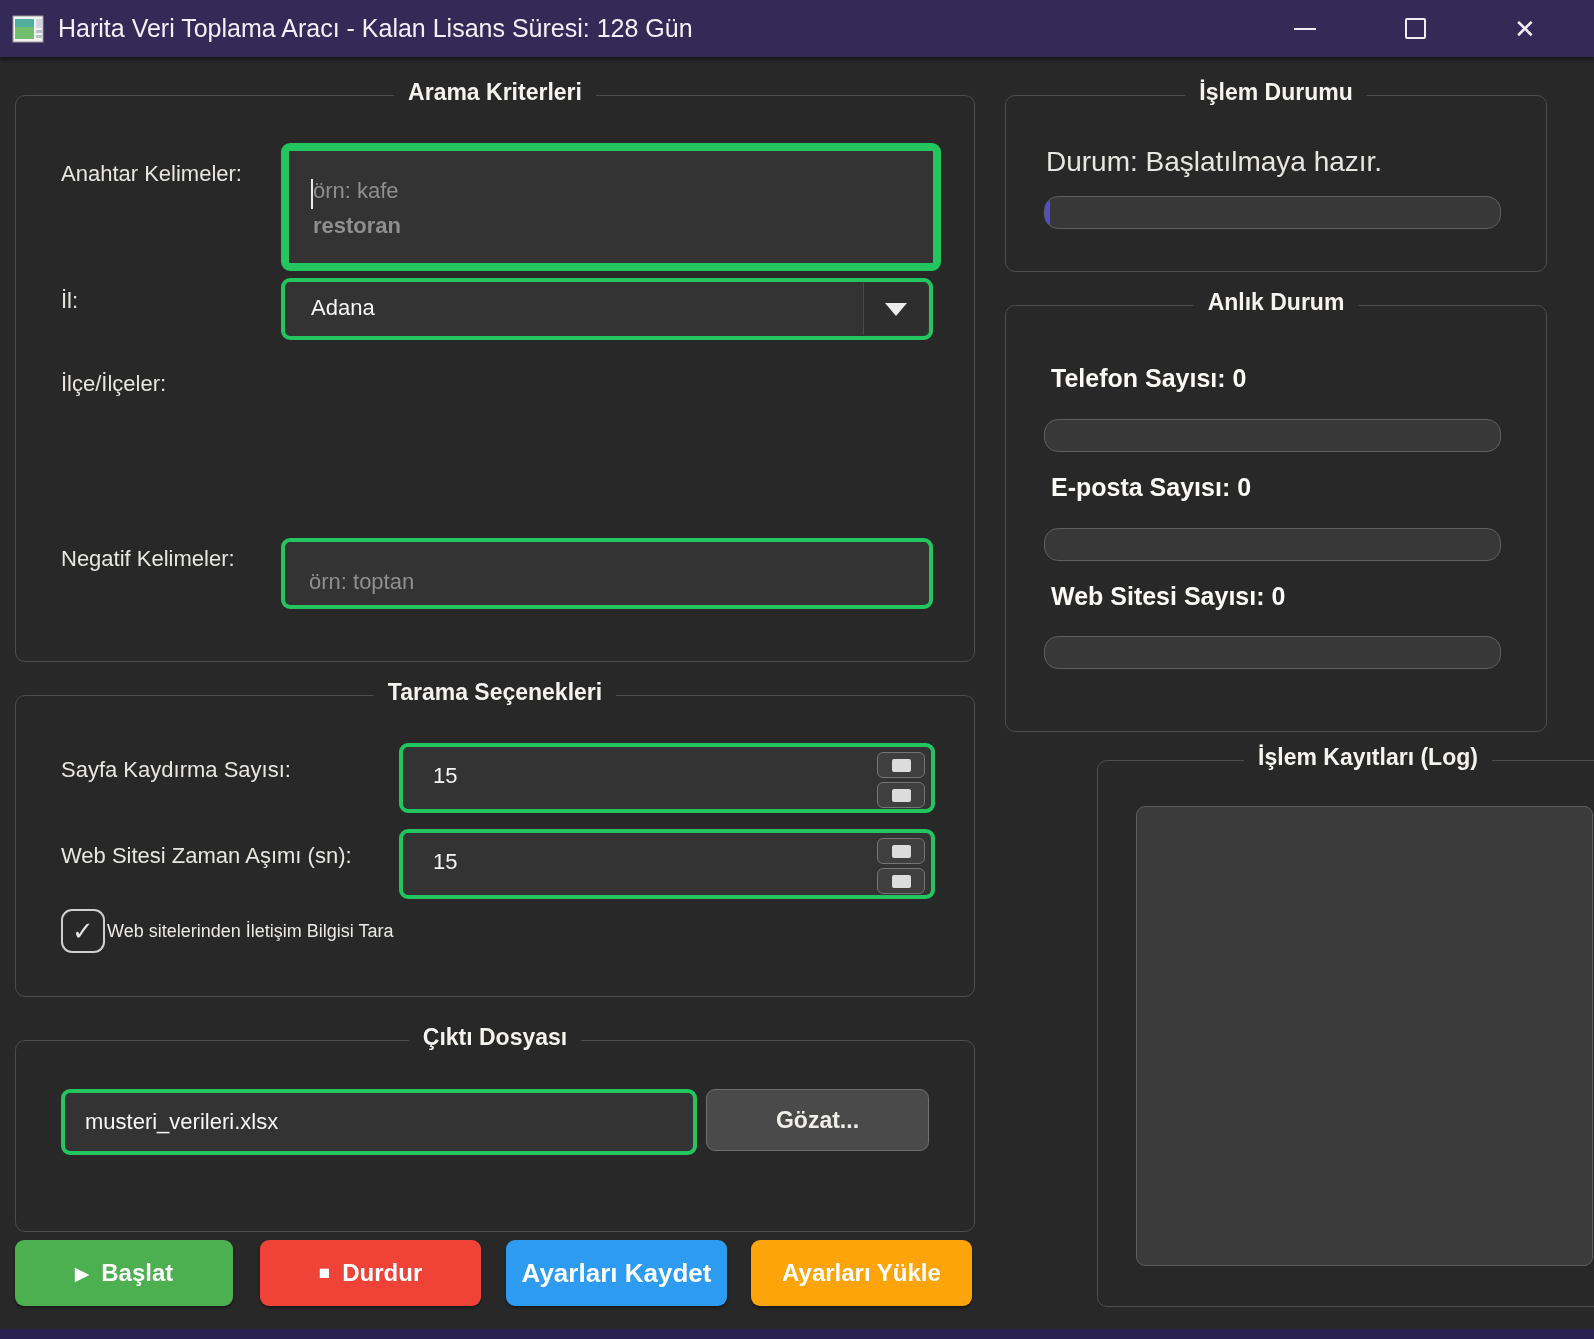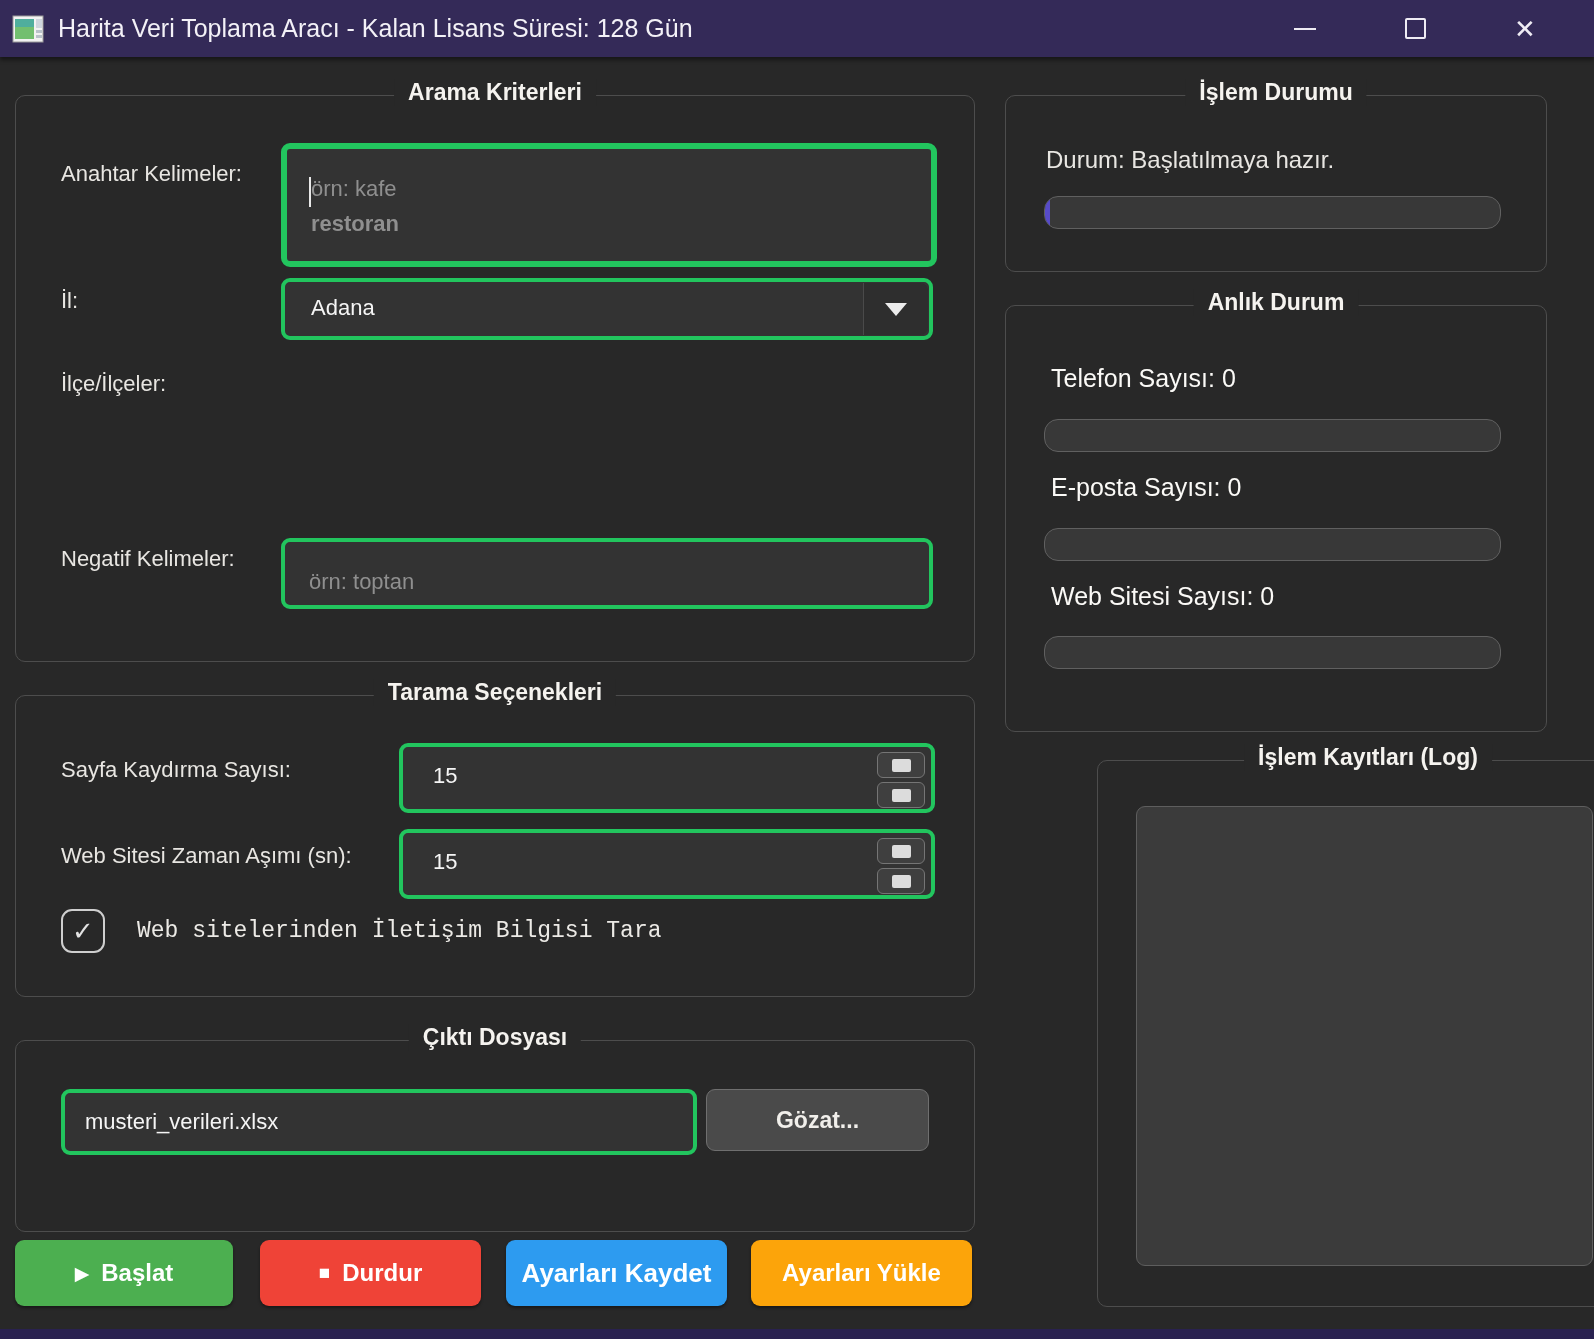--- a/index.html
+++ b/index.html
@@ -25,21 +25,21 @@
             background:#282828; padding:0 14px; color:#f5f3ef; font-size:23px;
             font-weight:bold; white-space:nowrap; }
 
   .fld-label { position:absolute; color:#e8e6e2; font-size:22px; white-space:nowrap; }
 
   
   .tinput { position:absolute; background:#333333; border:4px solid #22c55e; border-radius:9px; }
   .placeholder { color:#8f8f8f; font-size:22px; }
   .value-text { color:#f5f5f5; font-size:22px; }
 
-  .kw-area { border:6px solid #22c55e; }
+  .kw-area { border:8px solid #22c55e; }
   .kw-line { position:absolute; left:24px; }
   .kw-line1 { top:27px; }
   .kw-line2 { top:62px;font-weight:bold; }
   .caret { position:absolute; left:22px; top:28px; width:2px; height:30px; background:#e9e9e9; }
 
   
   .combo-value { position:absolute; left:26px; top:13px; }
   .combo-zone { position:absolute; top:1px; bottom:1px; right:1px; width:64px;
                 background:#2e2e2e; border-left:1px solid #4a4a4a;
                 border-radius:0 8px 8px 0; display:flex; align-items:center; justify-content:center; }
@@ -72,43 +72,43 @@
   .spin-btns { position:absolute; right:6px; top:5px; display:flex; flex-direction:column; gap:4px; }
   .spin-btn { width:46px; height:24px; background:#3f3f3f; border:1px solid #757575; border-radius:6px;
               display:flex; align-items:center; justify-content:center; cursor:pointer; }
   .spin-inner { width:19px; height:13px; background:#dcdcdc; border-radius:2px; }
 
   
   .chk-row { position:absolute; display:flex; align-items:center; cursor:pointer; }
   .chk-box { width:40px; height:40px; border:2px solid #cfcfcf; border-radius:11px;
              display:flex; align-items:center; justify-content:center;
              color:#e3e3e3; font-size:26px; }
-  .chk-label { margin-left:32px; color:#eceae6; font-size:23px; white-space:nowrap;font-family:Liberation Mono, monospace; }
+  .chk-label { margin-left:2px; color:#eceae6; font-size:18px; white-space:nowrap; }
 
   
   .btn { position:absolute; height:66px; border-radius:9px; display:flex; align-items:center;
          justify-content:center; color:#ffffff; font-size:24px; font-weight:bold;
          cursor:pointer; overflow:hidden; white-space:nowrap;
          box-shadow:0 2px 3px rgba(0,0,0,.4); }
   .btn .glyph { margin-right:12px; font-size:19px; }
   .btn-start { background:#4caf50; }
   .btn-stop  { background:#ef4337; }
   .btn-save  { background:#2d9bf0; }
   .btn-load  { background:#fca40a; }
   .btn-browse { position:absolute; background:#4a4a4a; border:1px solid #6f6f6f; border-radius:9px;
                 color:#f1efeb; font-size:23px; font-weight:bold; display:flex;
                 align-items:center; justify-content:center; cursor:pointer; }
 
   
   .pbar { position:absolute; height:31px; background:#383838; border:1px solid #606060;
           border-radius:14px; overflow:hidden; }
   .pbar-fill { position:absolute; left:0; top:0; bottom:0; width:5px; background:#574bc9; }
 
-  .stat-label { position:absolute; color:#fbfaf7; font-size:25px; font-weight:normal; white-space:nowrap; }
-  .status-text { position:absolute; color:#e8e6e2; font-size:24px; white-space:nowrap; }
+  .stat-label { position:absolute; color:#fbfaf7; font-size:25px; font-weight:bold; white-space:nowrap; }
+  .status-text { position:absolute; color:#e8e6e2; font-size:28px; white-space:nowrap; }
 
   .log-area { position:absolute; background:#3b3b3b; border:1px solid #5e5e5e; border-radius:9px; }
 
   .bottom-strip { position:absolute; left:0; bottom:0; width:100%; height:10px; background:#292150; }
 </style>
 </head>
 <body>
 
 <div class="app">
 

